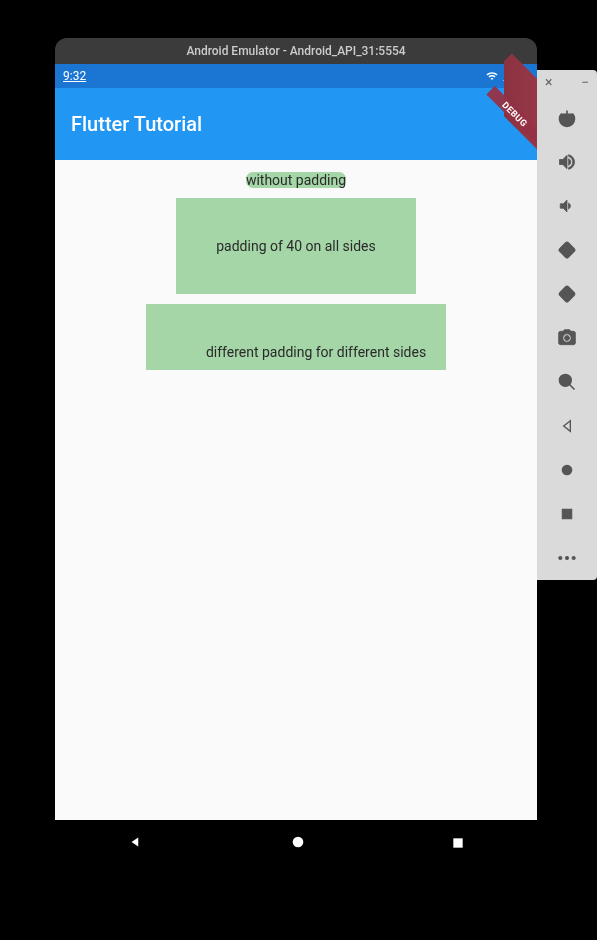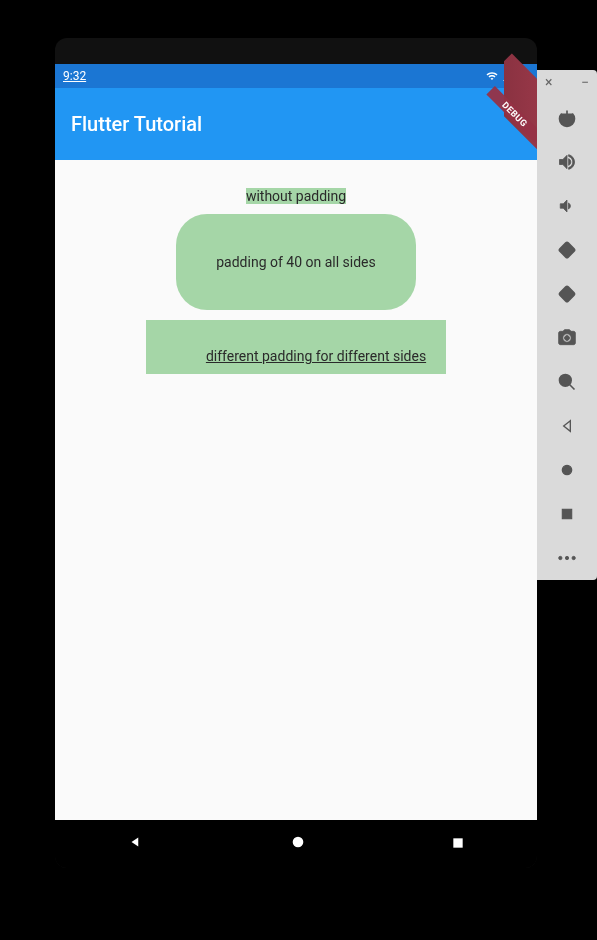--- a/index.html
+++ b/index.html
@@ -93,30 +93,28 @@
       flex-direction: column;
       align-items: center;
       padding-top: 8px;
     }
     .green-box {
       background: #a5d6a7;
       color: #2a2a2a;
       font-size: 14px;
       display: inline-block;
     }
-    .box1 { margin-top: 20px; }
+    .box1 { margin-top: 4px; border-radius: 7px; }
     .box2 {
       margin-top: 10px;
       padding: 40px;
-      border-radius: 31px;
     }
     .box3 {
       margin-top: 10px;
-      padding: 28px 20px 10px 60px;
-      text-decoration: underline;
+      padding: 40px 20px 10px 60px;
     }
     .nav-bar {
       height: 48px;
       background: #000;
       display: flex;
       align-items: center;
       justify-content: space-around;
     }
     .nav-bar svg { fill: #fff; }
     .sidebar {
@@ -142,20 +140,23 @@
       font-size: 14px;
     }
     .sidebar-buttons { display: flex; flex-direction: column; gap: 24px; margin-top: 14px; align-items: center; }
     .sidebar-btn { width: 20px; height: 20px; display: flex; align-items: center; justify-content: center; cursor: pointer; }
     .sidebar-btn svg { fill: #555; stroke: #555; }
   </style>
 </head>
 <body>
 
 <div class="emulator-frame">
+  <div class="emulator-title-bar">
+    <span>Android Emulator - Android_API_31:5554</span>
+  </div>
   <div class="device-screen">
     <div class="status-bar">
       <span>9:32</span>
       <div class="status-right">
         <svg width="14" height="12" viewBox="0 0 24 24">
             <path d="M1 9l2 2c4.97-4.97 13.03-4.97 18 0l2-2C16.93 2.93 7.07 2.93 1 9zm8 8l3 3 3-3c-1.65-1.66-4.34-1.66-6 0zm-4-4l2 2c2.76-2.76 7.24-2.76 10 0l2-2C15.14 9.14 8.87 9.14 5 13z"></path>
           </svg>
         <svg width="12" height="12" viewBox="0 0 24 24">
             <path d="M2 22h20V2z"></path>
           </svg>

